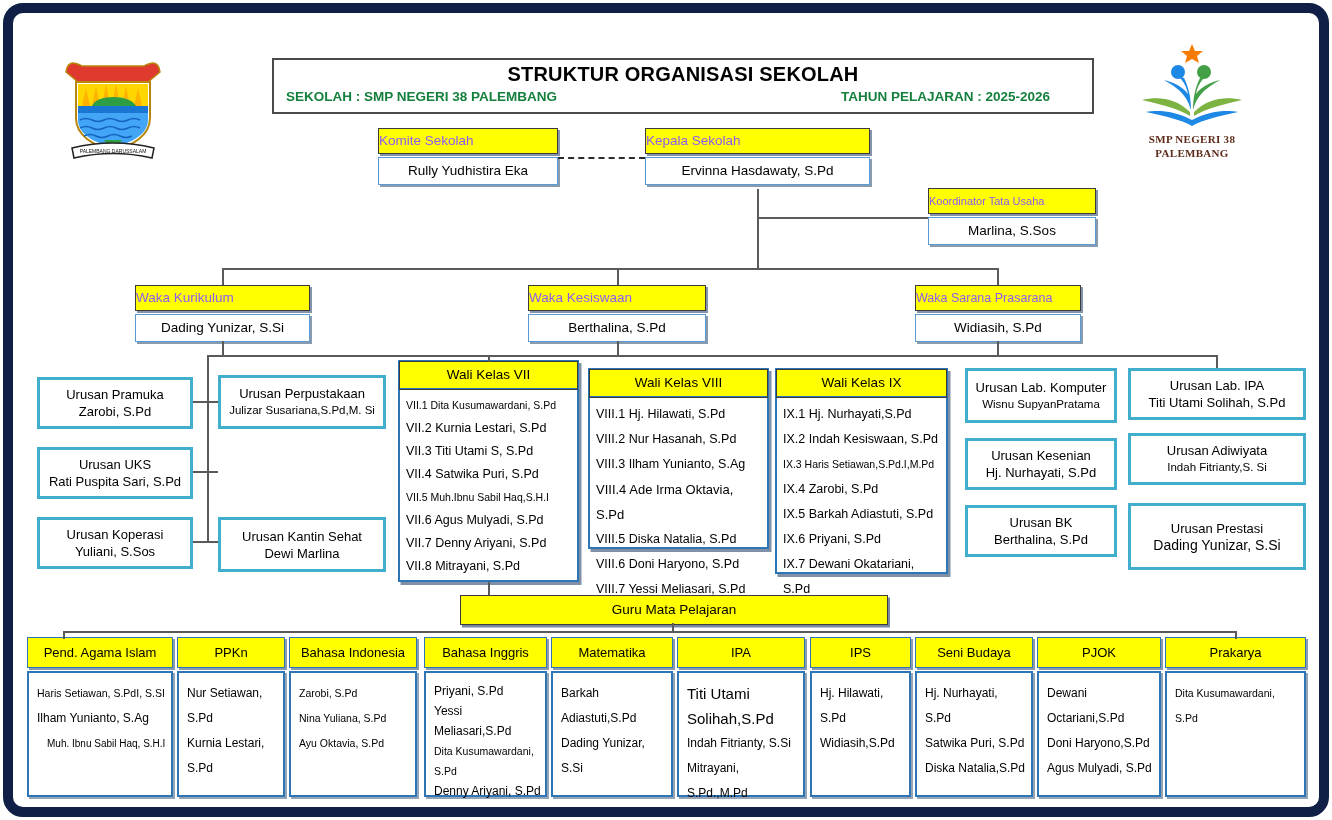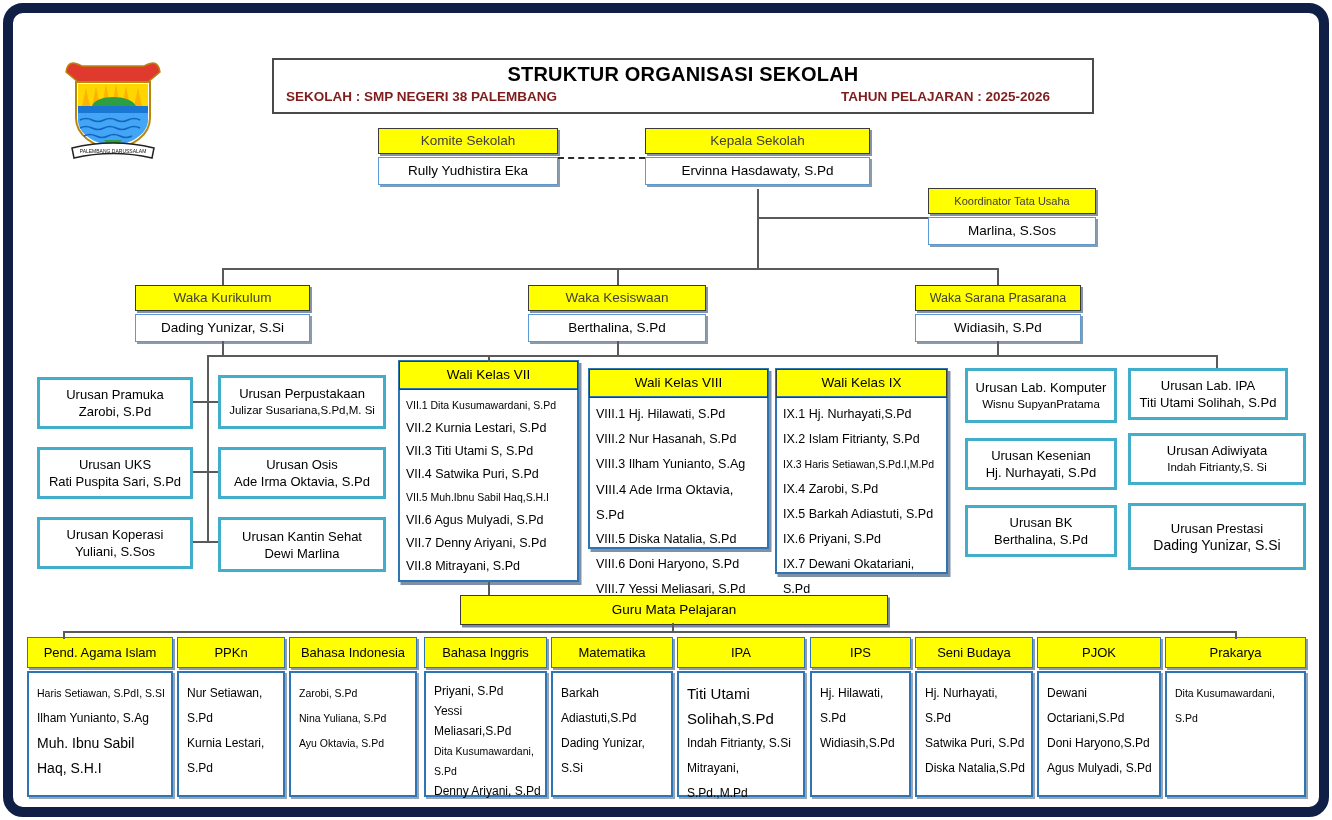--- a/index.html
+++ b/index.html
@@ -2,26 +2,26 @@
 <html><head>
 <meta charset="utf-8">
 <style>
   html,body{margin:0;padding:0;background:#ffffff;font-family:"Liberation Sans",sans-serif;}
   #canvas{position:relative;width:1332px;height:820px;background:#fff;overflow:hidden;}
   .frame{position:absolute;left:3px;top:3px;right:3px;bottom:3px;border:10px solid #0f1f46;border-radius:20px;pointer-events:none;}
 
   
   .titlebox{position:absolute;left:272px;top:58px;width:822px;height:56px;border:2px solid #4a4a4a;background:#fff;box-sizing:border-box;}
   .titlemain{font-size:20px;font-weight:bold;text-align:center;letter-spacing:.2px;color:#000;margin-top:3px;}
-  .titlerow{display:flex;justify-content:space-between;font-size:13.5px;font-weight:bold;color:#7f1d1d;padding:3px 14px 0 12px;}
+  .titlerow{display:flex;justify-content:space-between;font-size:13.5px;font-weight:bold;color:#15803d;padding:3px 14px 0 12px;}
   .titlerow .right{padding-right:28px;}
 
   
   .orgbox{position:absolute;}
-  .ybox{background:#ffff00;border:1px solid #3b3b3b;box-shadow:2px 2px 0 rgba(31,56,100,.55);text-align:center;font-size:13.5px;color:#404040;height:24px;line-height:24px;}
+  .ybox{background:#ffff00;border:1px solid #3b3b3b;box-shadow:2px 2px 0 rgba(31,56,100,.55);text-align:left;font-size:13.5px;color:#8b5cf6;height:24px;line-height:24px;}
   .nbox{background:#fff;border:1.5px solid #5b9bd5;box-shadow:2px 2px 0 rgba(23,55,94,.5);text-align:center;font-size:13.5px;color:#000;height:26px;line-height:26px;margin-top:3px;}
 
   
   .teal{position:absolute;background:#fff;border:3px solid #41aecc;box-sizing:border-box;text-align:center;display:flex;flex-direction:column;justify-content:center;color:#000;}
   .teal .t{font-size:13px;line-height:17px;}
   .teal .n{font-size:13px;line-height:17px;}
   .teal .n.sm{font-size:11.5px;}
 
   
   .wali{position:absolute;background:#fff;border:2px solid #2e75b6;box-shadow:2.5px 3px 0 rgba(23,55,94,.55);box-sizing:border-box;}
@@ -73,20 +73,34 @@
         <path d="M28 76 Q34 73 40 76 T52 76 T64 76 T76 76 T88 76"></path>
         <path d="M28 84 Q34 81 40 84 T52 84 T64 84 T76 84 T88 84"></path>
         <path d="M32 92 Q38 89 44 92 T56 92 T68 92 T80 92"></path>
       </g>
       <path d="M52 96 L70 96 L66 101 L56 101 Z" fill="#2e9e44"></path>
       <path d="M20 104 Q61 94 102 104 L100 114 Q61 105 22 114 Z" fill="#ffffff" stroke="#222" stroke-width="1.5"></path>
       <text x="61" y="109" text-anchor="middle" font-size="5" fill="#111" font-family="Liberation Sans, sans-serif">PALEMBANG DARUSSALAM</text>
     </svg>
   </div>
 
+  <div class="logoR">
+    <svg width="116" height="86" viewBox="0 0 116 86">
+      <path d="M58 2 L61 9 L69 9 L63 14 L65 21 L58 17 L51 21 L53 14 L47 9 L55 9 Z" fill="#f57c00"></path>
+      <circle cx="44" cy="30" r="7" fill="#1e88e5"></circle>
+      <circle cx="70" cy="30" r="7" fill="#43a047"></circle>
+      <path d="M57 68 C52 50 40 44 30 38 C40 40 50 46 54 52 C52 42 48 38 44 34 L50 36 C54 44 57 54 57 68 Z" fill="#1e88e5"></path>
+      <path d="M59 68 C64 50 76 44 86 38 C76 40 66 46 62 52 C64 42 68 38 72 34 L66 36 C62 44 59 54 59 68 Z" fill="#43a047"></path>
+      <path d="M56 70 C42 56 24 54 8 58 C24 62 44 66 56 74 Z" fill="#7cb342"></path>
+      <path d="M60 70 C74 56 92 54 108 58 C92 62 72 66 60 74 Z" fill="#7cb342"></path>
+      <path d="M58 78 C40 68 22 68 12 70 C30 74 48 78 58 84 C68 78 86 74 104 70 C94 68 76 68 58 78 Z" fill="#1e88e5"></path>
+    </svg>
+    <div class="cap">SMP NEGERI 38</div>
+    <div class="cap">PALEMBANG</div>
+  </div>
 
   <div class="titlebox">
     <div class="titlemain">STRUKTUR ORGANISASI SEKOLAH</div>
     <div class="titlerow">
       <span>SEKOLAH : SMP NEGERI 38 PALEMBANG</span>
       <span class="right">TAHUN PELAJARAN : 2025-2026</span>
     </div>
   </div>
 
   <div class="orgbox" style="left:378px;top:128px;width:180px">
@@ -124,24 +138,20 @@
     <div class="n">Rati Puspita Sari, S.Pd</div>
   </div>
   <div class="teal" style="left:37px;top:517px;width:156px;height:52px">
     <div class="t">Urusan Koperasi</div>
     <div class="n">Yuliani, S.Sos</div>
   </div>
 
   <div class="teal" style="left:218px;top:375px;width:168px;height:54px">
     <div class="t">Urusan Perpustakaan</div>
     <div class="n sm">Julizar Susariana,S.Pd,M. Si</div>
-  </div>
-  <div class="teal" style="left:218px;top:447px;width:168px;height:52px">
-    <div class="t">Urusan Osis</div>
-    <div class="n">Ade Irma Oktavia, S.Pd</div>
   </div>
   <div class="teal" style="left:218px;top:517px;width:168px;height:55px">
     <div class="t">Urusan Kantin Sehat</div>
     <div class="n">Dewi Marlina</div>
   </div>
 
   <div class="wali" style="left:398px;top:360px;width:181px;height:222px">
     <div class="whead">Wali Kelas VII</div>
     <div class="wlist">
         <div style="font-size: 10.5px;">VII.1 Dita Kusumawardani, S.Pd</div>
@@ -163,21 +173,21 @@
         <div style="font-size: 13px;">VIII.4 Ade Irma Oktavia, S.Pd</div>
         <div>VIII.5 Diska Natalia, S.Pd</div>
         <div>VIII.6 Doni Haryono, S.Pd</div>
         <div>VIII.7 Yessi Meliasari, S.Pd</div>
       </div>
   </div>
   <div class="wali" style="left:775px;top:368px;width:173px;height:206px">
     <div class="whead">Wali Kelas IX</div>
     <div class="wlist" style="line-height:25px">
         <div>IX.1 Hj. Nurhayati,S.Pd</div>
-        <div>IX.2 Islam Fitrianty, S.Pd</div>
+        <div>IX.2 Indah Kesiswaan, S.Pd</div>
         <div style="font-size: 10.5px;">IX.3 Haris Setiawan,S.Pd.I,M.Pd</div>
         <div>IX.4 Zarobi, S.Pd</div>
         <div>IX.5 Barkah Adiastuti, S.Pd</div>
         <div>IX.6 Priyani, S.Pd</div>
         <div>IX.7 Dewani Okatariani, S.Pd</div>
       </div>
   </div>
 
   <div class="teal" style="left:965px;top:368px;width:152px;height:55px">
     <div class="t">Urusan Lab. Komputer</div>
@@ -185,41 +195,41 @@
   </div>
   <div class="teal" style="left:965px;top:438px;width:152px;height:52px">
     <div class="t">Urusan Kesenian</div>
     <div class="n">Hj. Nurhayati, S.Pd</div>
   </div>
   <div class="teal" style="left:965px;top:505px;width:152px;height:52px">
     <div class="t">Urusan BK</div>
     <div class="n">Berthalina, S.Pd</div>
   </div>
 
-  <div class="teal" style="left:1128px;top:368px;width:160px;height:52px">
+  <div class="teal" style="left:1128px;top:368px;width:178px;height:52px">
     <div class="t">Urusan Lab. IPA</div>
     <div class="n">Titi Utami Solihah, S.Pd</div>
   </div>
   <div class="teal" style="left:1128px;top:433px;width:178px;height:52px">
     <div class="t">Urusan Adiwiyata</div>
     <div class="n sm">Indah Fitrianty,S. Si</div>
   </div>
   <div class="teal" style="left:1128px;top:503px;width:178px;height:67px">
     <div class="t">Urusan Prestasi</div>
     <div class="n" style="font-size:14px">Dading Yunizar, S.Si</div>
   </div>
 
   <div class="gurubar">Guru Mata Pelajaran</div>
 
   <div class="subj" style="left:27px;width:146px">
     <div class="shead">Pend. Agama Islam</div>
     <div class="sbody">
         <div style="font-size: 10.5px;">Haris Setiawan, S.PdI, S.SI</div>
         <div>Ilham Yunianto, S.Ag</div>
-        <div style="font-size: 14px;">Muh. Ibnu Sabil Haq, S.H.I</div>
+        <div style="font-size: 10px; margin-left: 10px;">Muh. Ibnu Sabil Haq, S.H.I</div>
       </div>
   </div>
   <div class="subj" style="left:177px;width:108px">
     <div class="shead">PPKn</div>
     <div class="sbody">
         <div>Nur Setiawan, S.Pd</div>
         <div>Kurnia Lestari, S.Pd</div>
       </div>
   </div>
   <div class="subj" style="left:289px;width:128px">

